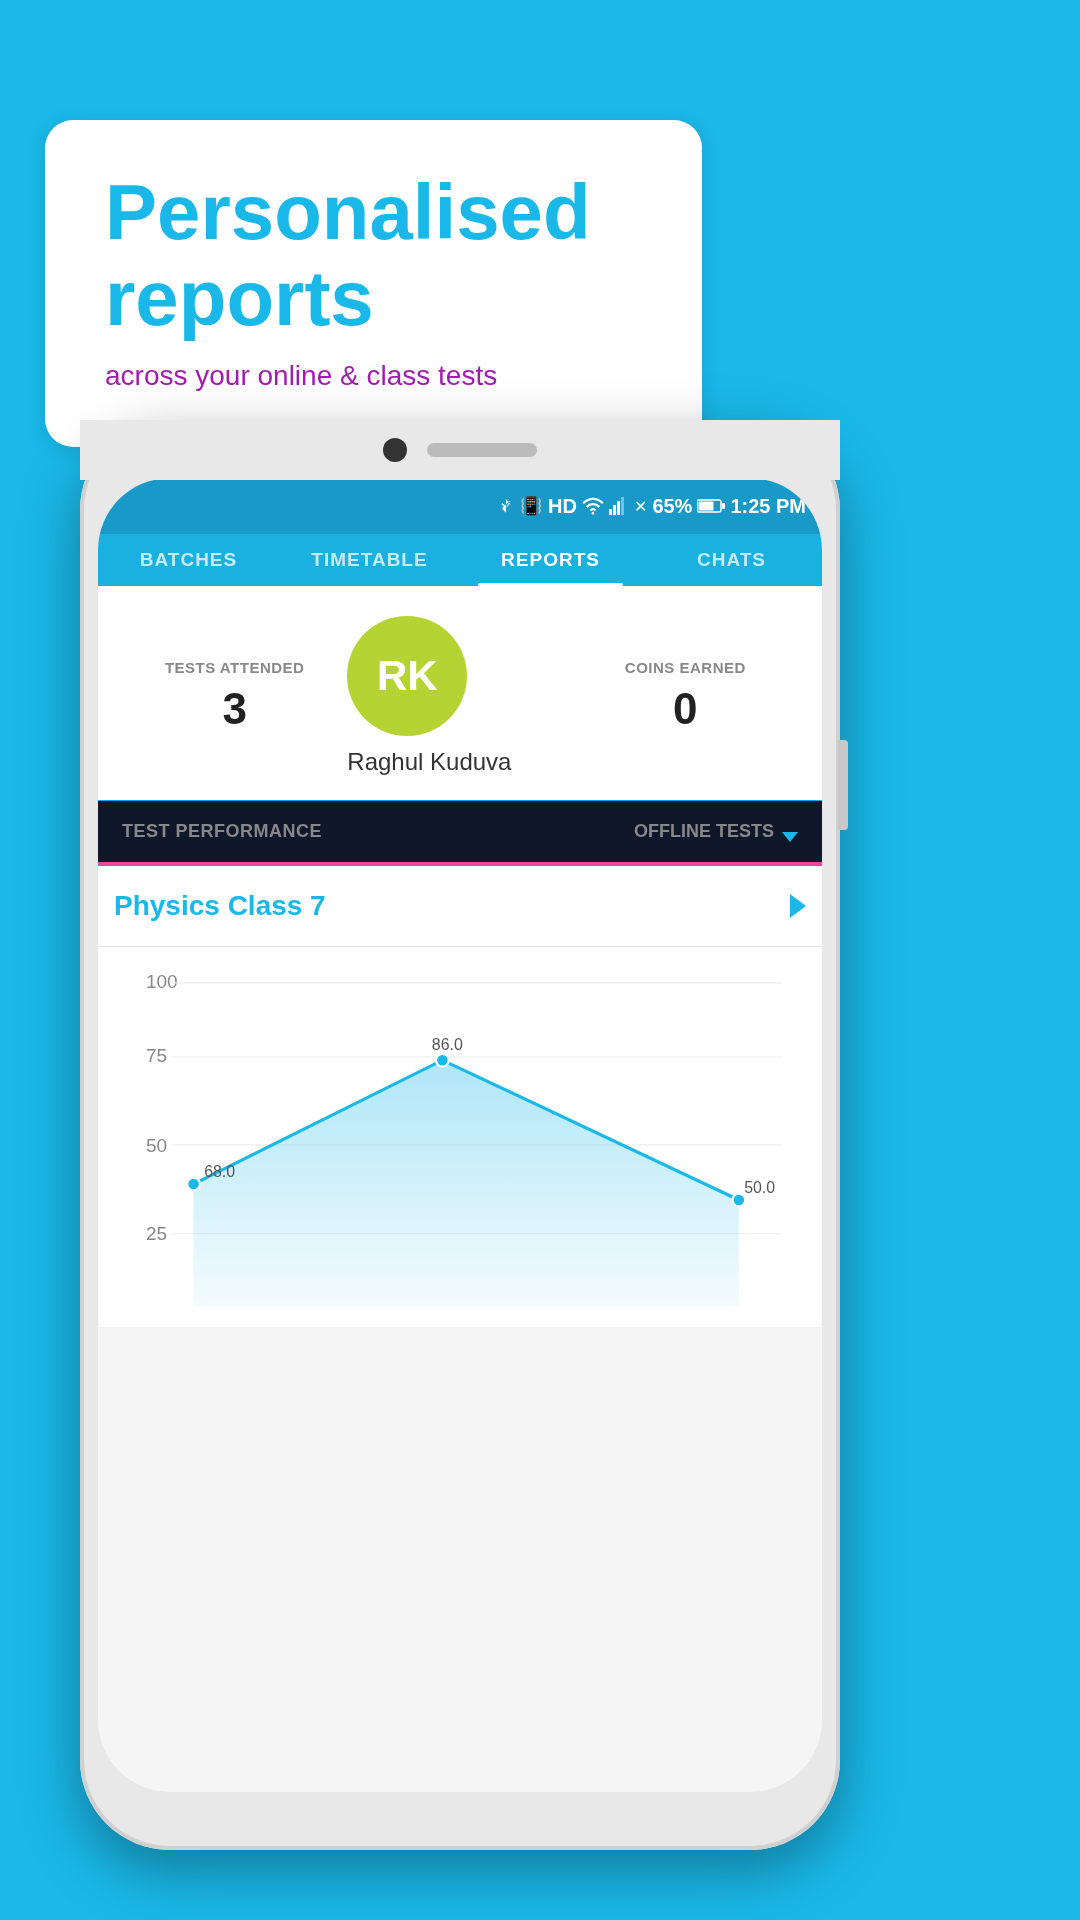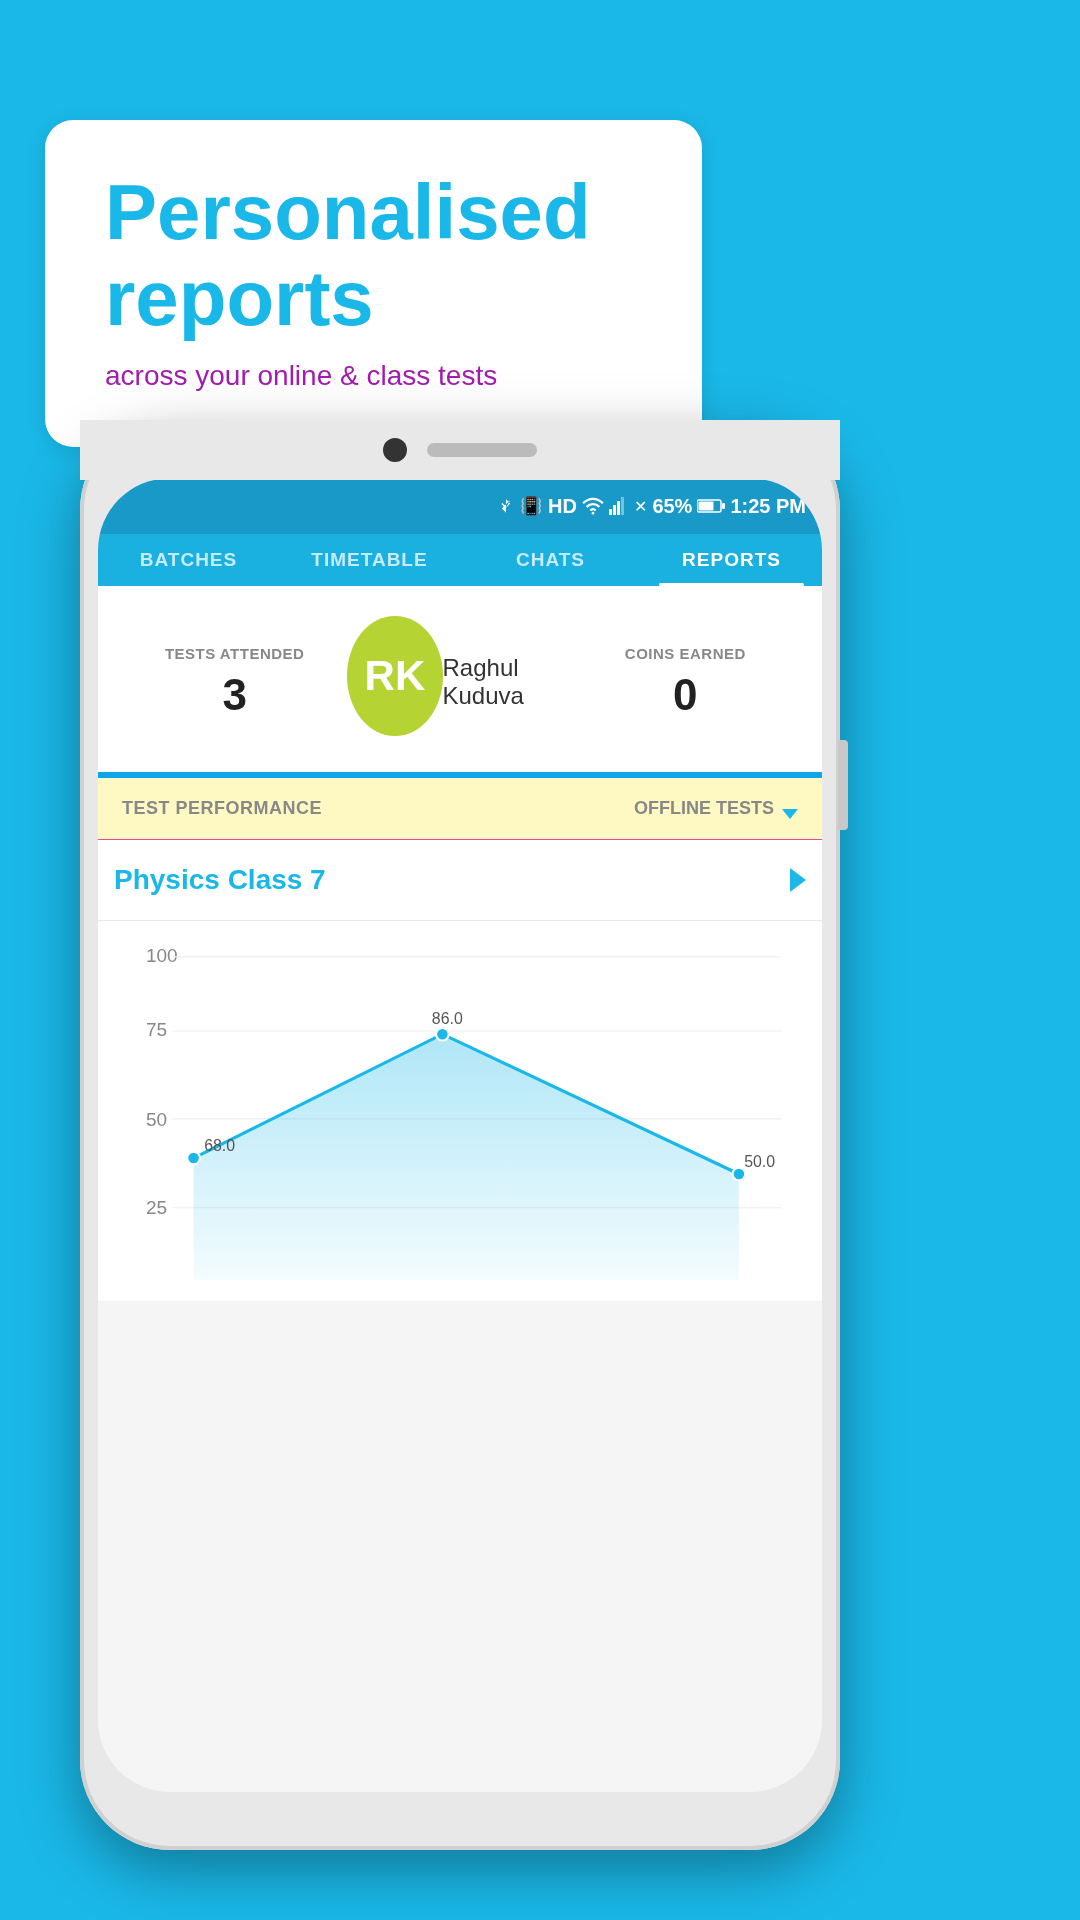--- a/index.html
+++ b/index.html
@@ -159,21 +159,21 @@
       background: white;
     }
 
     
     .user-section {
       background: white;
       padding: 30px 24px 24px;
       display: flex;
       align-items: center;
       justify-content: space-between;
-      border-bottom: 6px solid #0ea5e9;
+      border-bottom: 1px solid #0ea5e9;
     }
 
     .stat-block {
       text-align: center;
       flex: 1;
     }
 
     .stat-label {
       font-size: 15px;
       color: #888;
@@ -183,22 +183,21 @@
     }
 
     .stat-value {
       font-size: 44px;
       font-weight: bold;
       color: #222;
     }
 
     .avatar-block {
       display: flex;
-      flex-direction: row;
-      align-items: center;
+      flex-direction: column;
       flex: 1;
     }
 
     .avatar {
       width: 120px;
       height: 120px;
       border-radius: 50%;
       background: #b5d433;
       display: flex;
       align-items: center;
@@ -210,26 +209,26 @@
     }
 
     .user-name {
       font-size: 24px;
       color: #333;
       font-weight: 500;
     }
 
     
     .performance-header {
-      background: #fef9c3;
+      background: #0f172a;
       padding: 20px 24px;
       display: flex;
       align-items: center;
       justify-content: space-between;
-      border-bottom: 1px solid #ec4899;
+      border-bottom: 4px solid #ec4899;
     }
 
     .perf-label {
       font-size: 18px;
       color: #888;
       font-weight: 600;
       letter-spacing: 0.5px;
     }
 
     .filter-btn {
@@ -377,25 +376,25 @@
       </div>
     </div>
 
     <div class="nav-tabs">
       <div class="nav-tab">
         <span>BATCHES</span>
       </div>
       <div class="nav-tab">
         <span>TIMETABLE</span>
       </div>
+      <div class="nav-tab active">
+        <span>REPORTS</span>
+      </div>
       <div class="nav-tab">
         <span>CHATS</span>
-      </div>
-      <div class="nav-tab active">
-        <span>REPORTS</span>
       </div>
     </div>
 
     <div class="app-content">
 
       <div class="user-section">
         <div class="stat-block">
           <div class="stat-label">TESTS ATTENDED</div>
           <div class="stat-value">3</div>
         </div>

